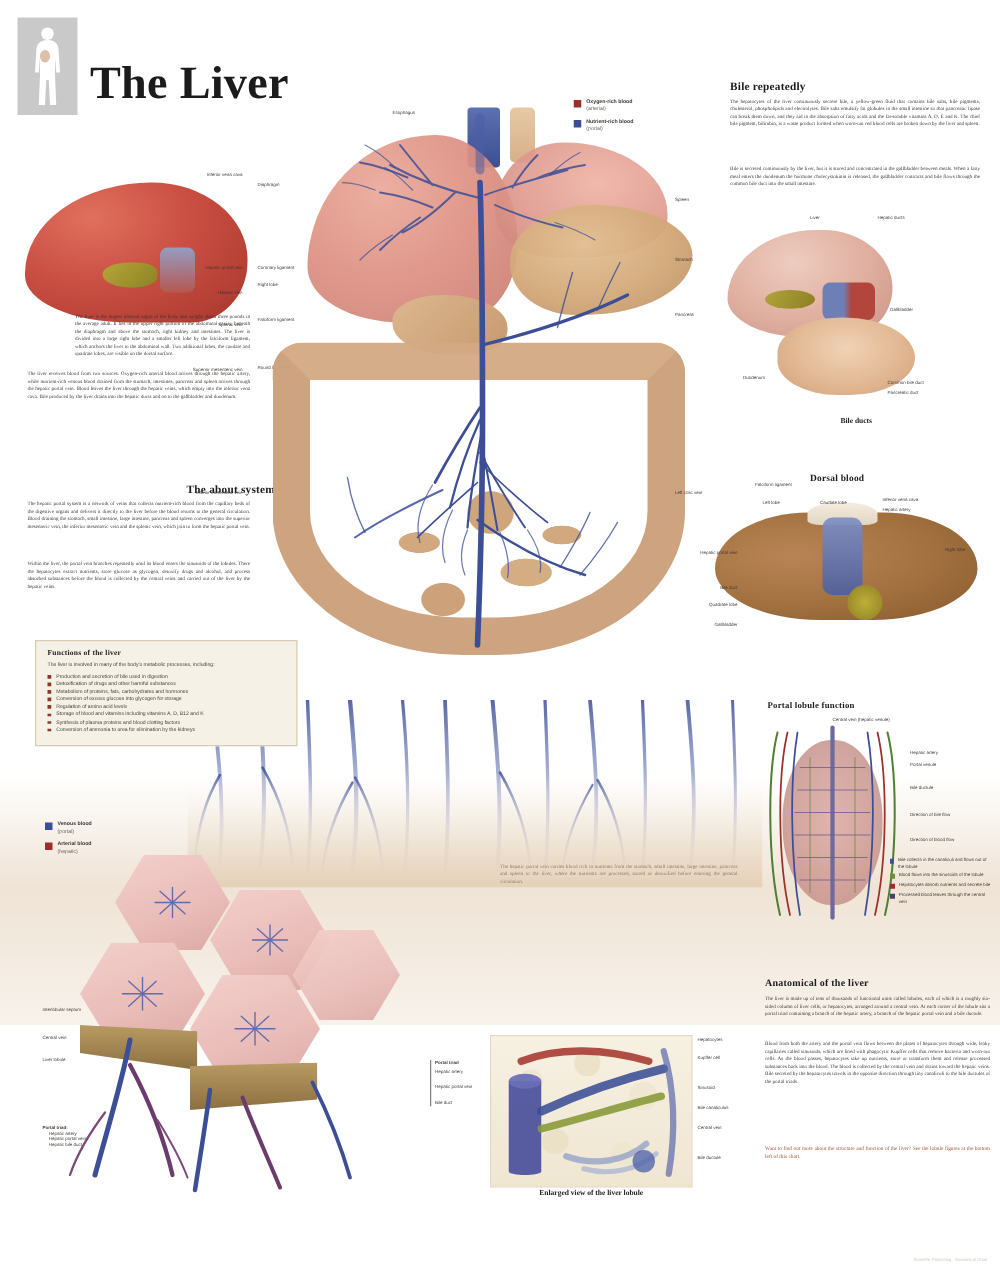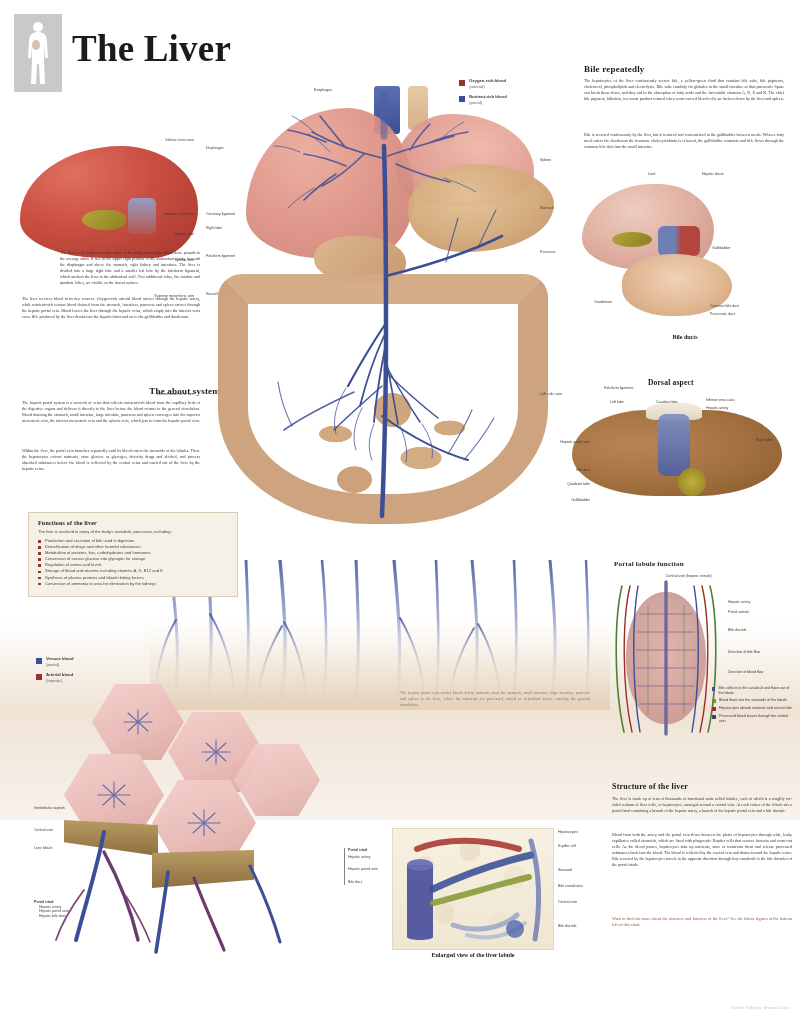--- a/index.html
+++ b/index.html
@@ -36,21 +36,21 @@
   
   #hdr-panel{
     left:14px;top:14px;width:48px;height:78px;
     background:#c9c9c9;
   }
   #hdr-figure{
     position:absolute;left:50%;top:6px;transform:translateX(-50%);
     width:26px;height:66px;
   }
   #title{
-    left:72px;top:30px;
+    left:72px;top:48px;
     font-size:37px;line-height:1;
   }
 
   
   #top-legend{left:459px;top:78px;width:96px;}
   .lg-row{display:flex;align-items:flex-start;margin-bottom:5px;}
   .lg-sw{width:6px;height:6px;margin-right:4px;margin-top:2px;flex:0 0 auto;}
   .lg-tx{font-size:4.2px;line-height:1.35;color:#3a3634;}
   .lg-tx b{display:block;font-weight:700;}
   .lg-tx i{display:block;font-style:normal;color:#6a6460;}
@@ -369,21 +369,21 @@
     <div id="bf-duo"></div>
   </div>
   <div class="abs cal" style="left:648px;top:172px;width:30px;">Liver</div>
   <div class="abs cal" style="left:702px;top:172px;width:40px;">Hepatic ducts</div>
   <div class="abs cal" style="left:712px;top:246px;width:44px;">Gallbladder</div>
   <div class="abs cal" style="left:710px;top:304px;width:48px;">Common bile duct</div>
   <div class="abs cal" style="left:710px;top:312px;width:48px;">Pancreatic duct</div>
   <div class="abs cal cal-r" style="left:586px;top:300px;width:26px;">Duodenum</div>
   <div class="abs caption" style="left:640px;top:334px;width:90px;text-align:center;font-size:6px;">Bile ducts</div>
 
-  <div class="abs hd" style="left:648px;top:378px;width:130px;font-size:7.5px;">Dorsal aspect</div>
+  <div class="abs hd" style="left:648px;top:378px;width:130px;font-size:7.5px;">Dorsal blood</div>
   <div class="abs" id="dorsal-fig">
     <div id="df-body"></div>
     <div id="df-lig"></div>
     <div id="df-mid"></div>
     <div id="df-gb"></div>
   </div>
   <div class="abs cal" style="left:604px;top:386px;width:60px;">Falciform ligament</div>
   <div class="abs cal" style="left:610px;top:400px;width:38px;">Left lobe</div>
   <div class="abs cal" style="left:656px;top:400px;width:40px;">Caudate lobe</div>
   <div class="abs cal" style="left:706px;top:398px;width:44px;">Inferior vena cava</div>
@@ -445,21 +445,21 @@
     <div style="display:flex;margin-bottom:3px;">
       <span class="sq" style="background:#9b2f2a"></span>
       <span class="cal">Hepatocytes absorb nutrients and secrete bile</span>
     </div>
     <div style="display:flex;">
       <span class="sq" style="background:#4a3f6f"></span>
       <span class="cal">Processed blood leaves through the central vein</span>
     </div>
   </div>
 
-  <div class="abs hd" style="left:612px;top:782px;width:180px;font-size:8px;">Structure of the liver</div>
+  <div class="abs hd" style="left:612px;top:782px;width:180px;font-size:8px;">Anatomical of the liver</div>
   <div class="abs body-copy" style="left:612px;top:796px;width:180px;font-size:4.1px;">The liver is made up of tens of thousands of functional units called lobules, each of which is a roughly six-sided column of liver cells, or hepatocytes, arranged around a central vein. At each corner of the lobule sits a portal triad containing a branch of the hepatic artery, a branch of the hepatic portal vein and a bile ductule.</div>
   <div class="abs body-copy" style="left:612px;top:832px;width:180px;font-size:4.1px;">Blood from both the artery and the portal vein flows between the plates of hepatocytes through wide, leaky capillaries called sinusoids, which are lined with phagocytic Kupffer cells that remove bacteria and worn-out cells. As the blood passes, hepatocytes take up nutrients, store or transform them and release processed substances back into the blood. The blood is collected by the central vein and drains toward the hepatic veins. Bile secreted by the hepatocytes travels in the opposite direction through tiny canaliculi to the bile ductules of the portal triads.</div>
   <div class="abs body-copy" style="left:612px;top:916px;width:180px;font-size:4.3px;color:#9a5a3c;">Want to find out more about the structure and function of the liver? See the lobule figures at the bottom left of this chart.</div>
 
   <div class="abs" id="lob-left">
 
     <div class="lobule" style="left:74px;top:44px;width:92px;height:76px;"></div>
     <div class="lobule" style="left:150px;top:72px;width:96px;height:80px;"></div>
     <div class="lobule" style="left:46px;top:114px;width:100px;height:82px;"></div>
     <div class="lobule" style="left:134px;top:140px;width:104px;height:86px;"></div>

